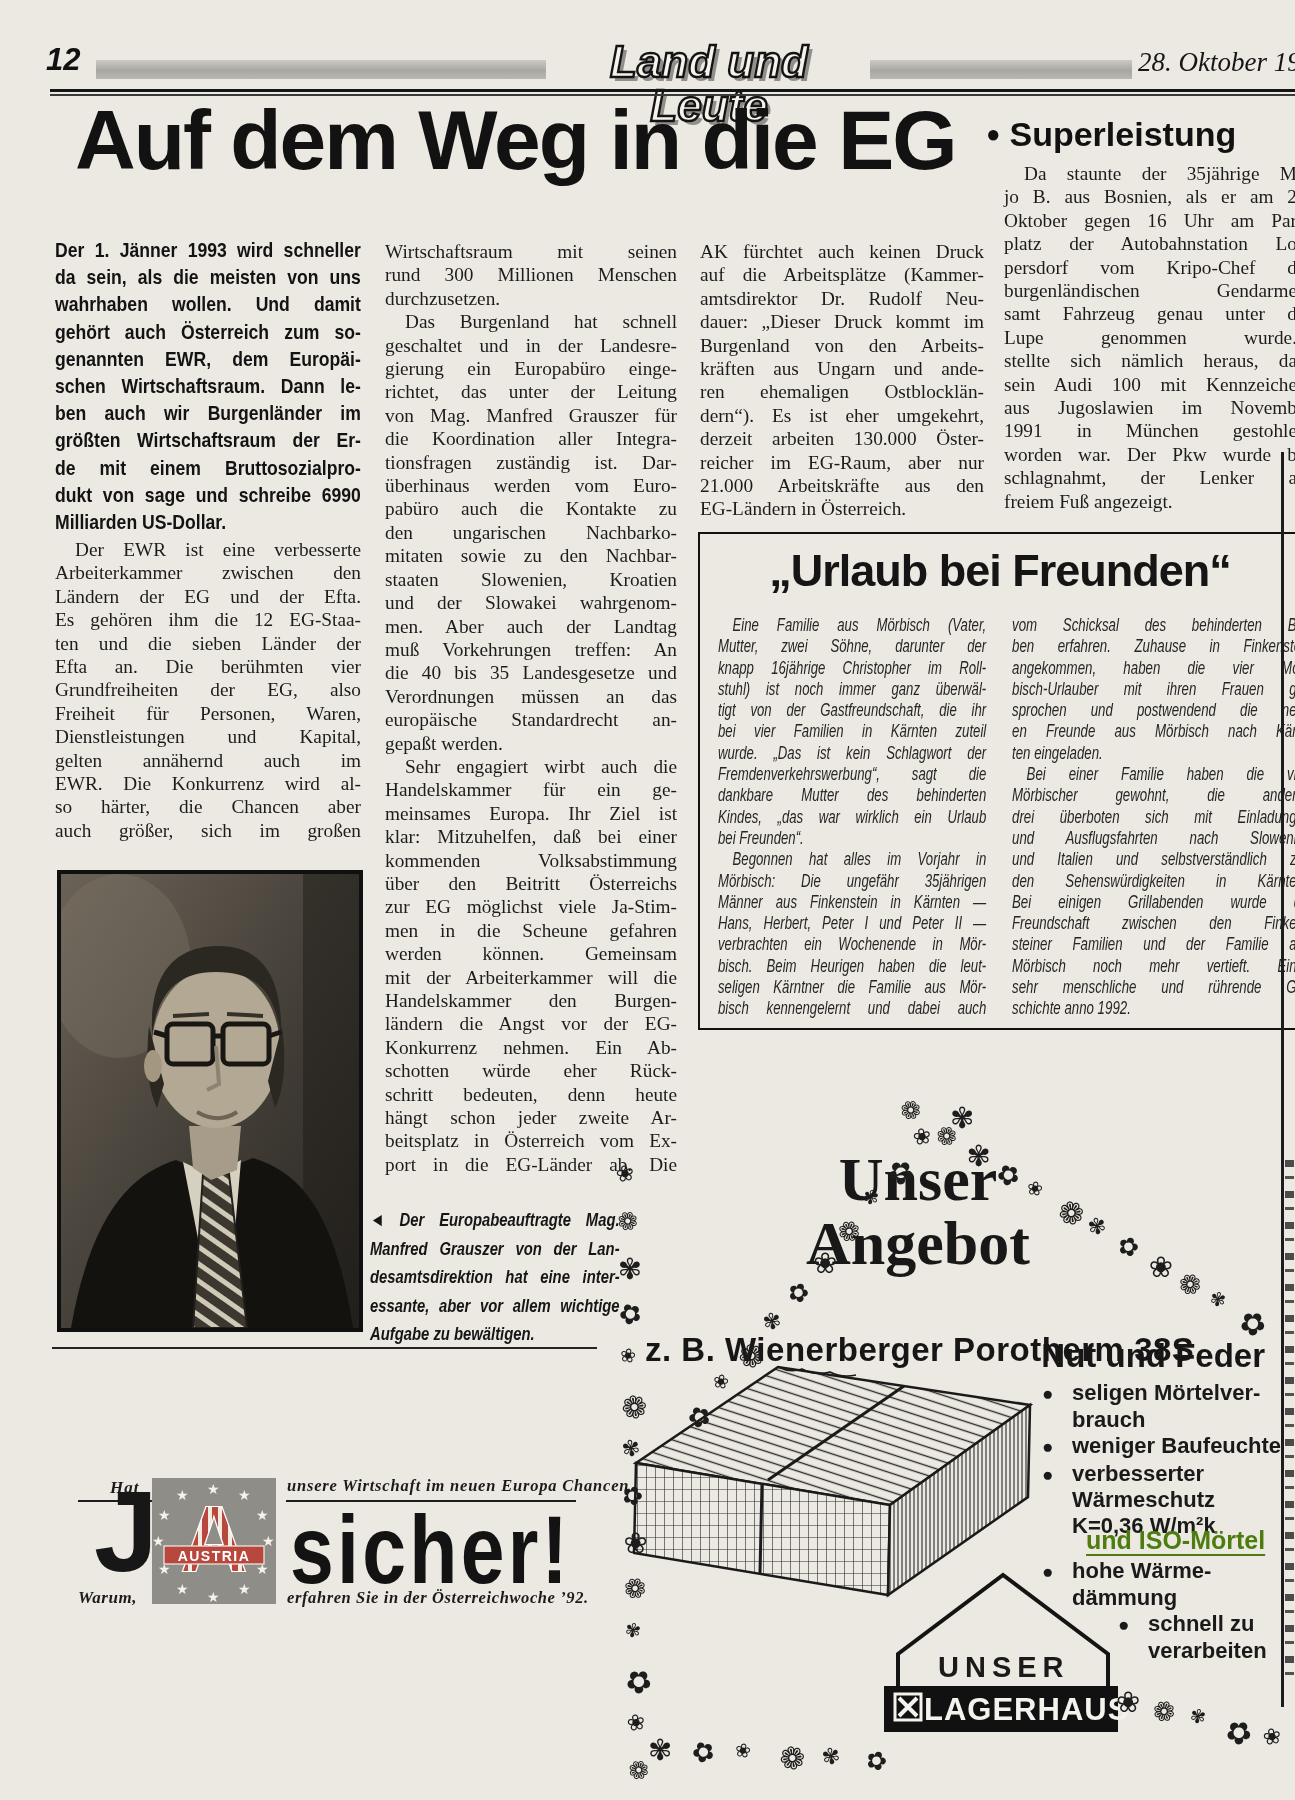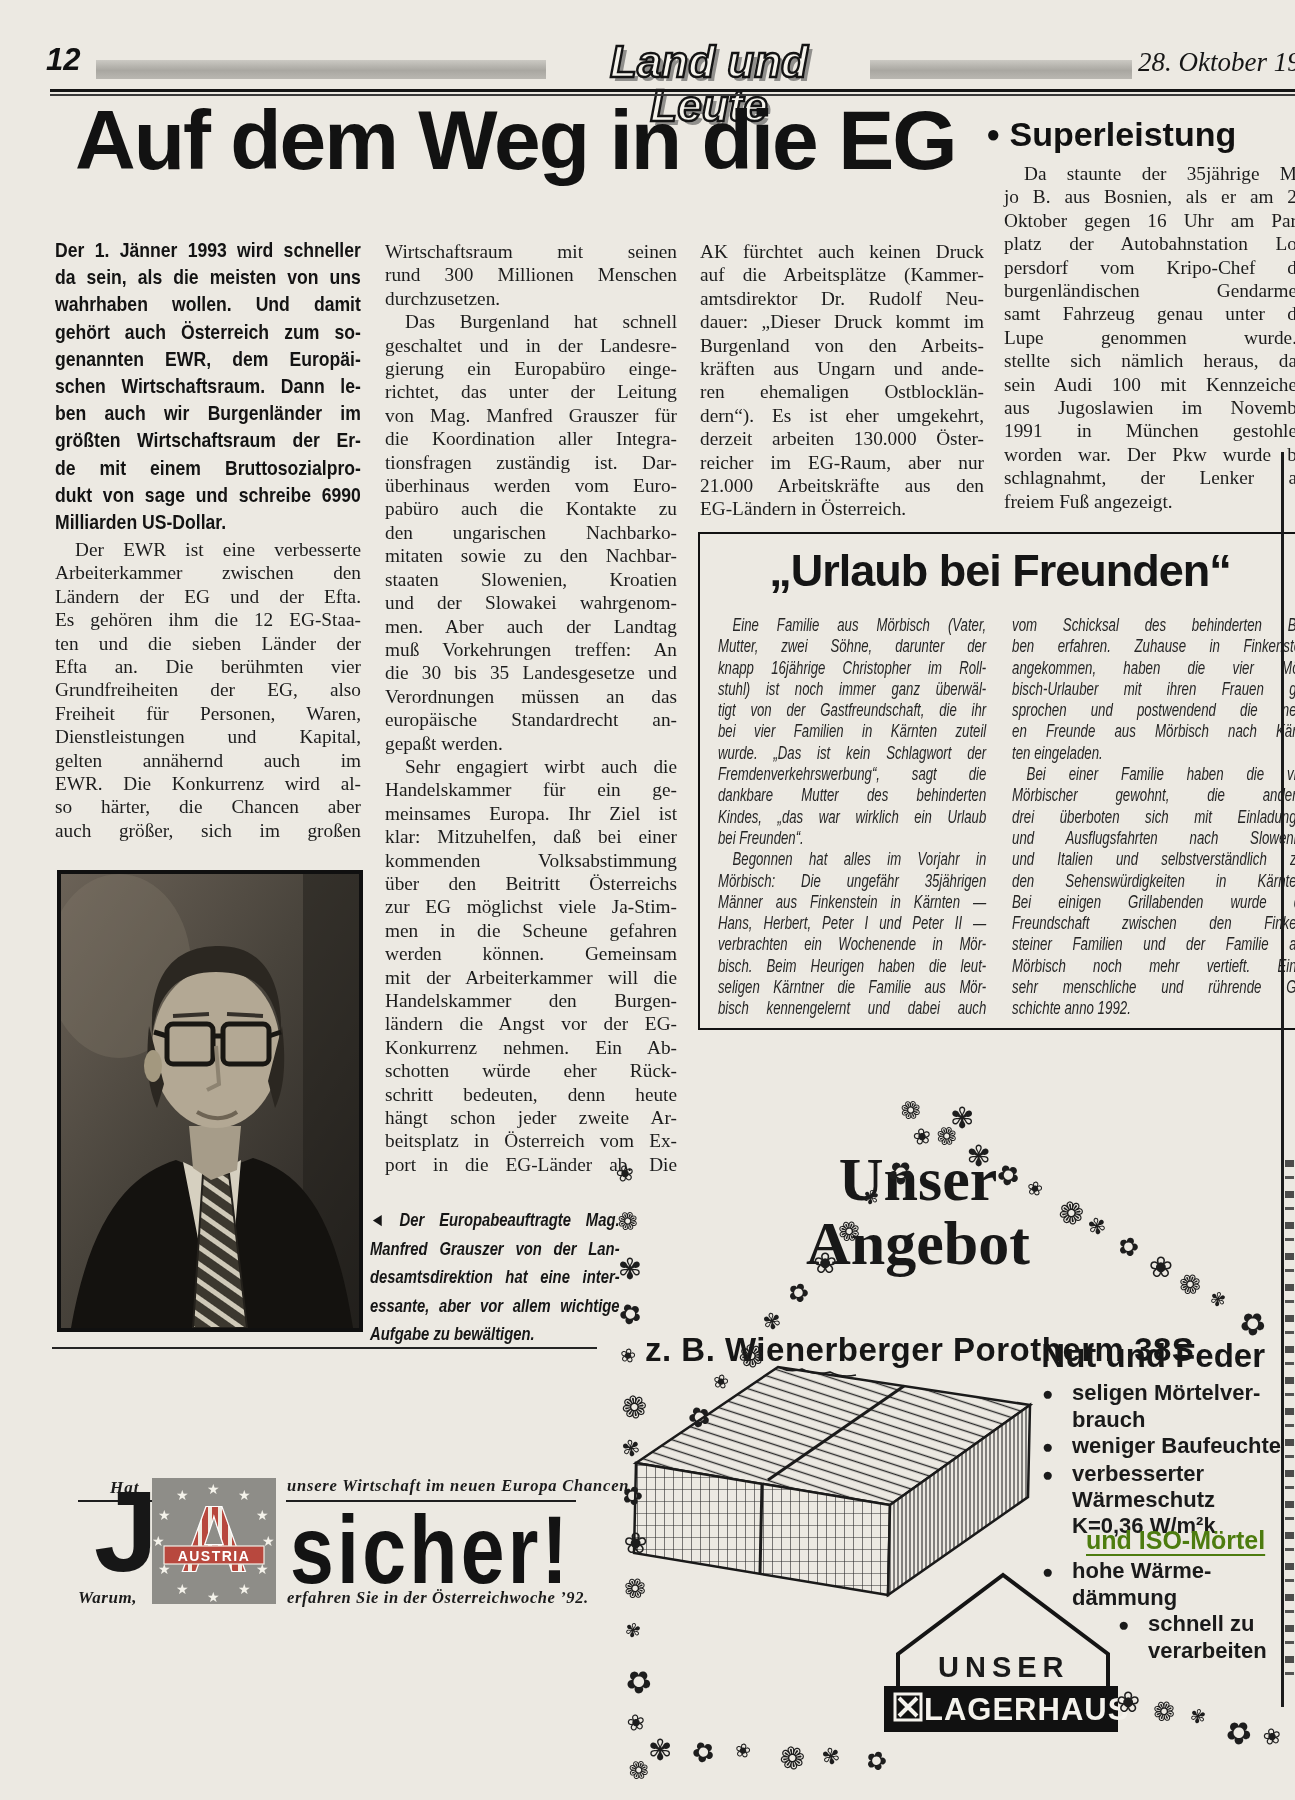--- a/index.html
+++ b/index.html
@@ -140,21 +140,21 @@
       <div class="ln">die Koordination aller Integra-</div>
       <div class="ln">tionsfragen zuständig ist. Dar-</div>
       <div class="ln">überhinaus werden vom Euro-</div>
       <div class="ln">pabüro auch die Kontakte zu</div>
       <div class="ln">den ungarischen Nachbarko-</div>
       <div class="ln">mitaten sowie zu den Nachbar-</div>
       <div class="ln">staaten Slowenien, Kroatien</div>
       <div class="ln">und der Slowakei wahrgenom-</div>
       <div class="ln">men. Aber auch der Landtag</div>
       <div class="ln">muß Vorkehrungen treffen: An</div>
-      <div class="ln">die 30 bis 35 Landesgesetze und</div>
+      <div class="ln">die 40 bis 35 Landesgesetze und</div>
       <div class="ln">Verordnungen müssen an das</div>
       <div class="ln">europäische Standardrecht an-</div>
       <div class="ln pend">gepaßt werden.</div>
       <div class="ln pind">Sehr engagiert wirbt auch die</div>
       <div class="ln">Handelskammer für ein ge-</div>
       <div class="ln">meinsames Europa. Ihr Ziel ist</div>
       <div class="ln">klar: Mitzuhelfen, daß bei einer</div>
       <div class="ln">kommenden Volksabstimmung</div>
       <div class="ln">über den Beitritt Österreichs</div>
       <div class="ln">zur EG möglichst viele Ja-Stim-</div>

